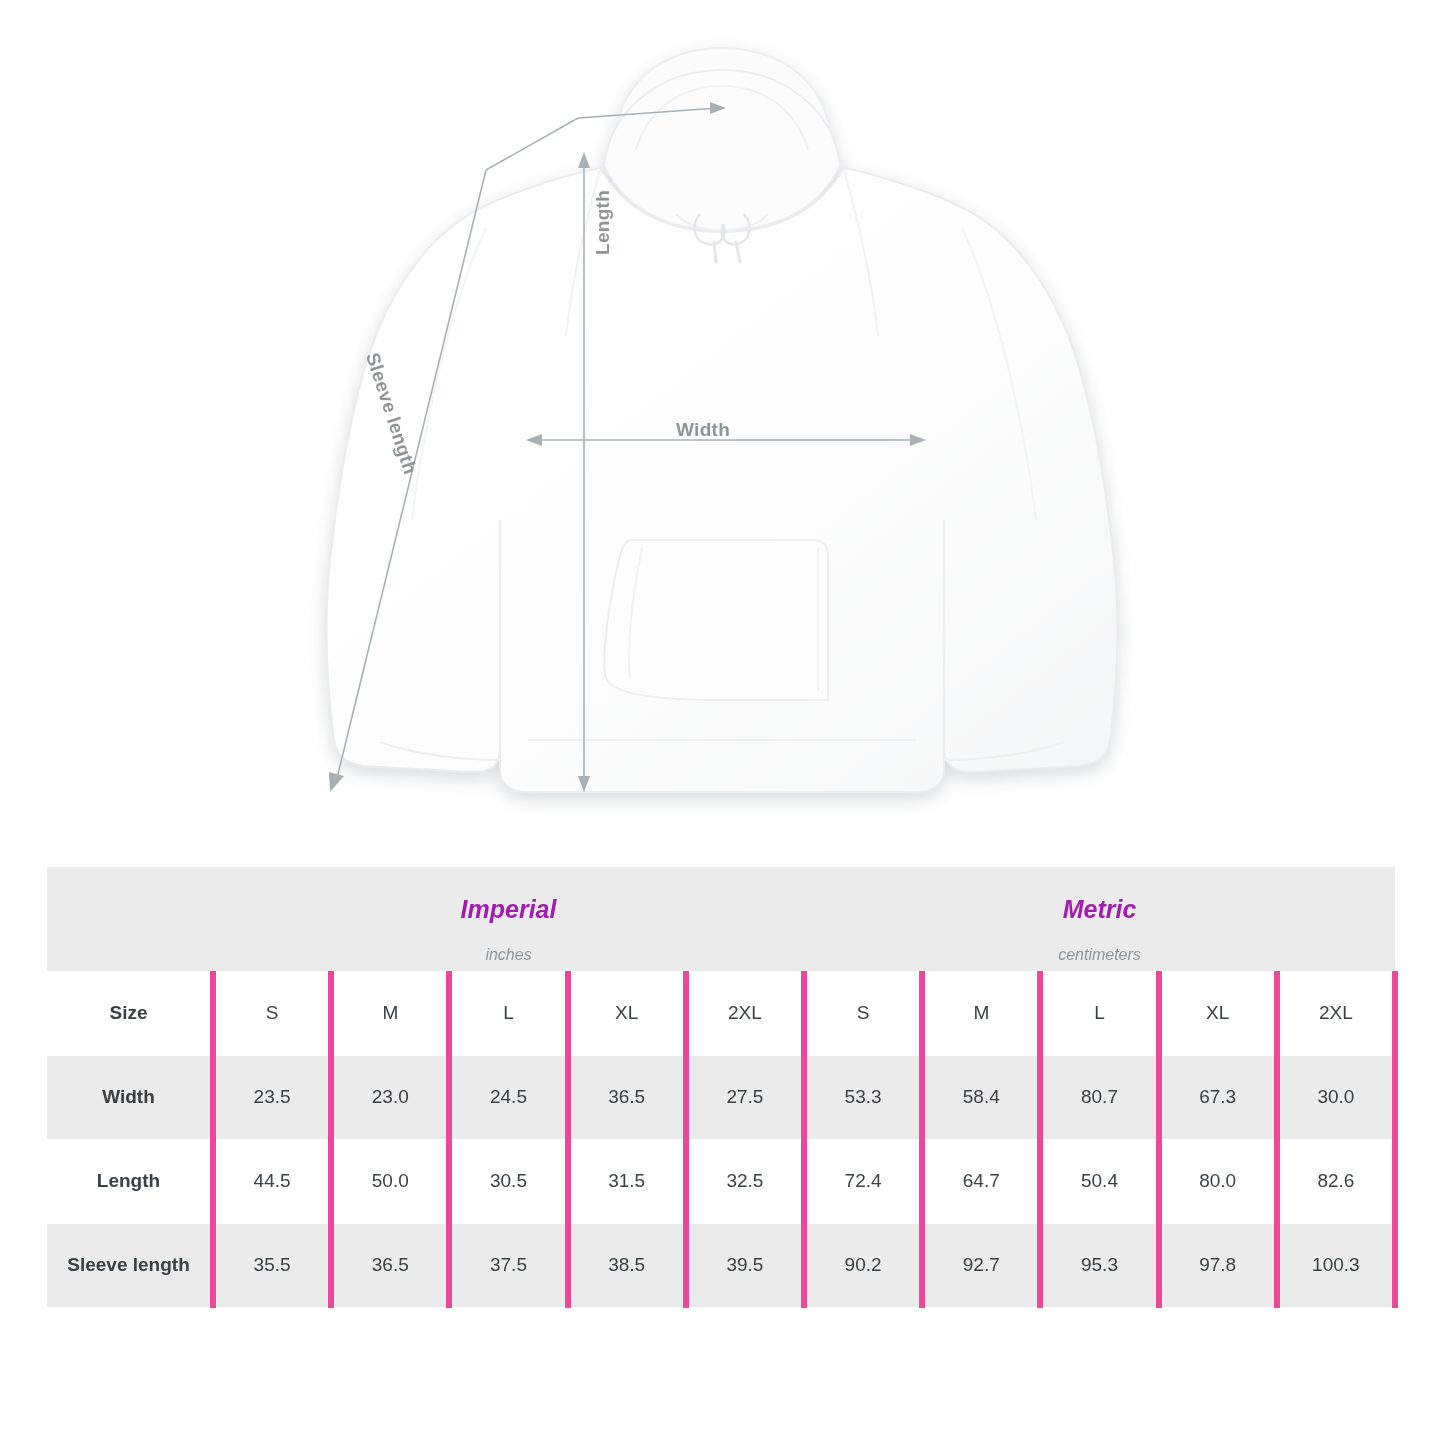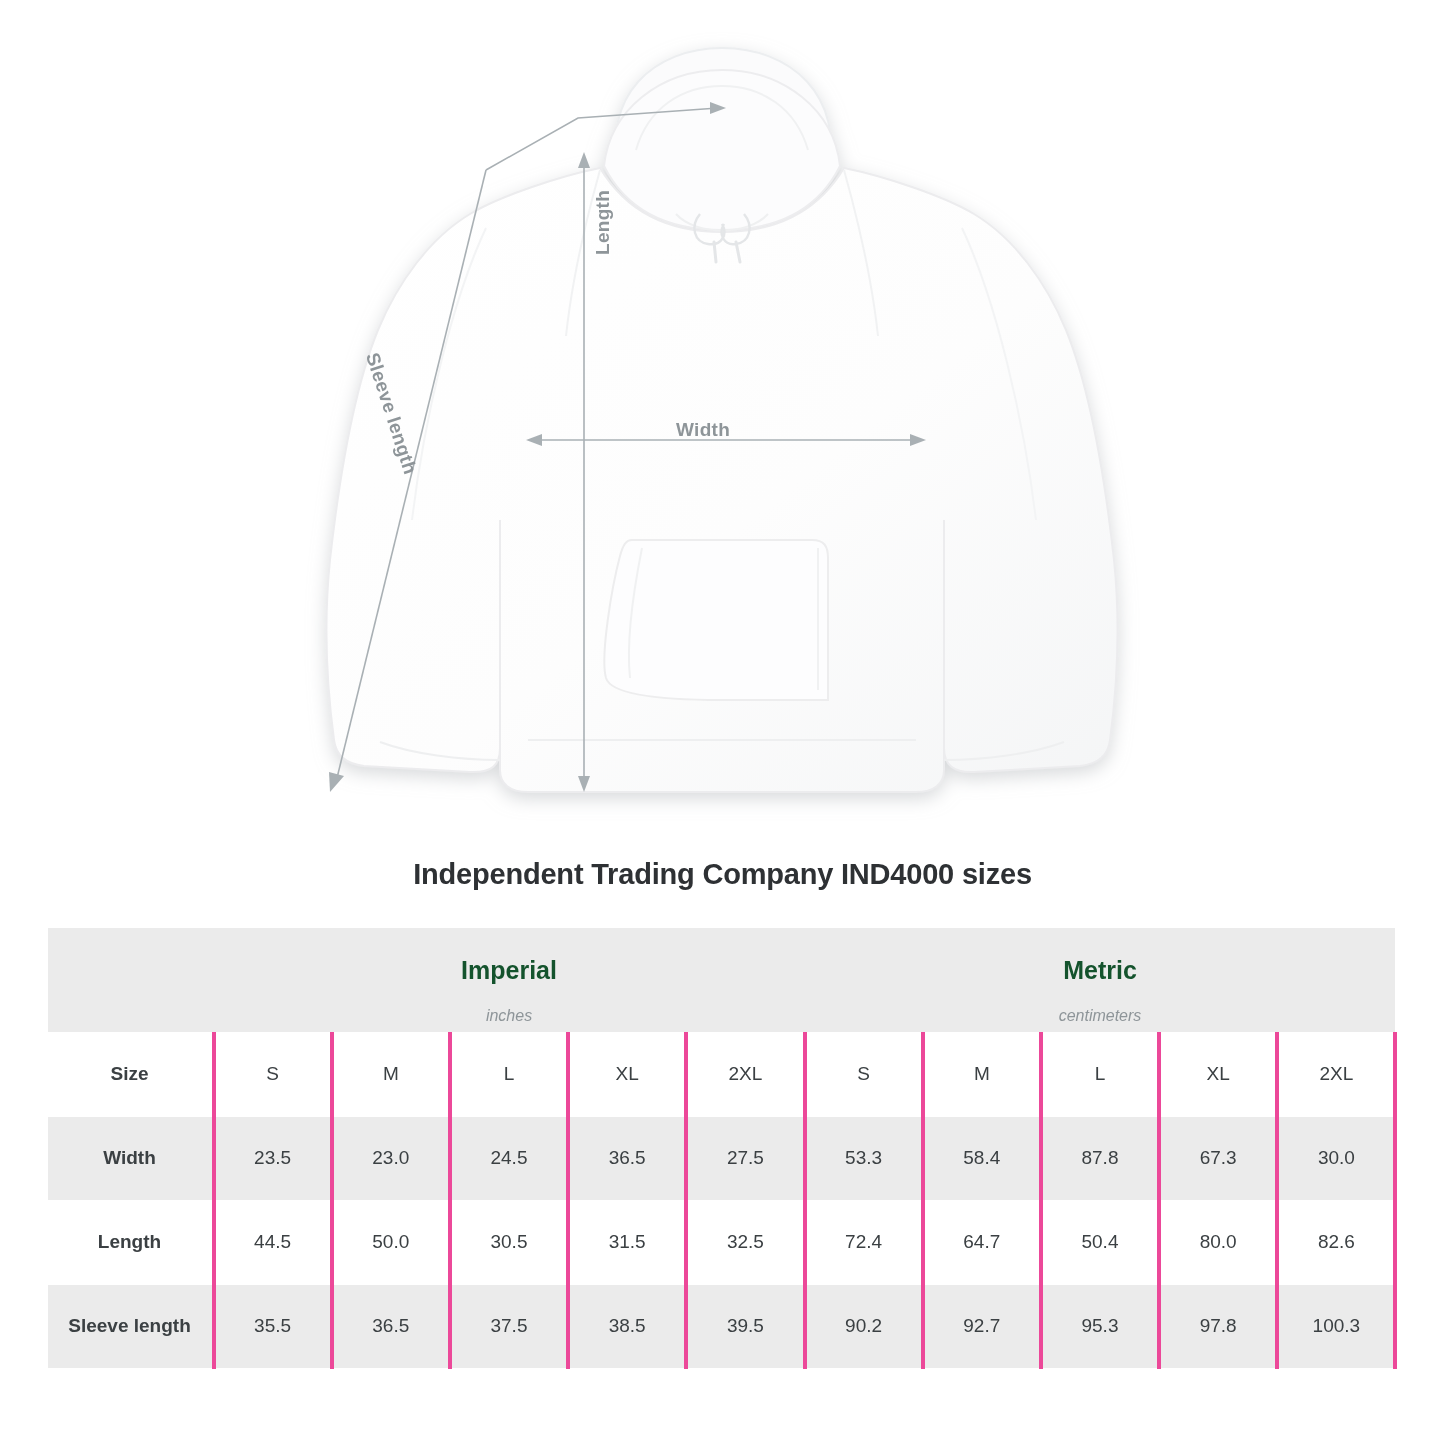--- a/index.html
+++ b/index.html
@@ -84,39 +84,40 @@
 
   #size-table .unit-band td {
     background: #ebebeb;
     height: 104px;
     text-align: center;
     vertical-align: middle;
     border: none;
   }
   .unit-name {
     font-size: 25px;
+    font-style: italic;
     font-weight: bold;
-    color: #14532d;
+    color: #a21caf;
     line-height: 1.25;
     margin-top: 20px;
   }
   .unit-sub {
     font-size: 16px;
     font-style: italic;
     color: #8e9599;
     margin-top: 20px;
   }
 
   #size-table tbody td {
     height: 84px;
     text-align: center;
     vertical-align: middle;
     font-size: 19px;
     color: #3b4043;
-    border-right: 4px solid #ec4899;
+    border-right: 6px solid #ec4899;
     border-bottom: 1px solid #ffffff;
   }
   #size-table tbody tr.row-odd td { background: #ffffff; }
   #size-table tbody tr.row-even td { background: #ebebeb; }
   #size-table tbody td.rowhead {
     font-weight: bold;
     color: #3b4043;
   }
   #size-table tbody tr.header-row td {
     font-weight: normal;
@@ -228,21 +229,20 @@
         <polyline points="486,170 578,118 718,108"></polyline>
         <path d="M726 108 L 710 102 L 710 114 Z" fill="#a9b0b4" stroke="none"></path>
       </g>
     </svg>
 
     <div class="dim-label" id="label-length">Length</div>
     <div class="dim-label" id="label-sleeve">Sleeve length</div>
     <div class="dim-label" id="label-width">Width</div>
   </div>
 
-  <div id="title">Independent Trading Company IND4000 sizes</div>
 
   <table id="size-table">
     <colgroup>
       <col class="c-head">
       <col class="c-cell">
         <col class="c-cell">
         <col class="c-cell">
         <col class="c-cell">
         <col class="c-cell">
       <col class="c-cell">
@@ -281,21 +281,21 @@
 
       <tr class="row-even row-width">
         <td class="rowhead">Width</td>
         <td>23.5</td>
         <td>23.0</td>
         <td>24.5</td>
         <td>36.5</td>
         <td>27.5</td>
         <td>53.3</td>
         <td>58.4</td>
-        <td>87.8</td>
+        <td>80.7</td>
         <td>67.3</td>
         <td>30.0</td>
       </tr>
 
       <tr class="row-odd row-length">
         <td class="rowhead">Length</td>
         <td>44.5</td>
         <td>50.0</td>
         <td>30.5</td>
         <td>31.5</td>

